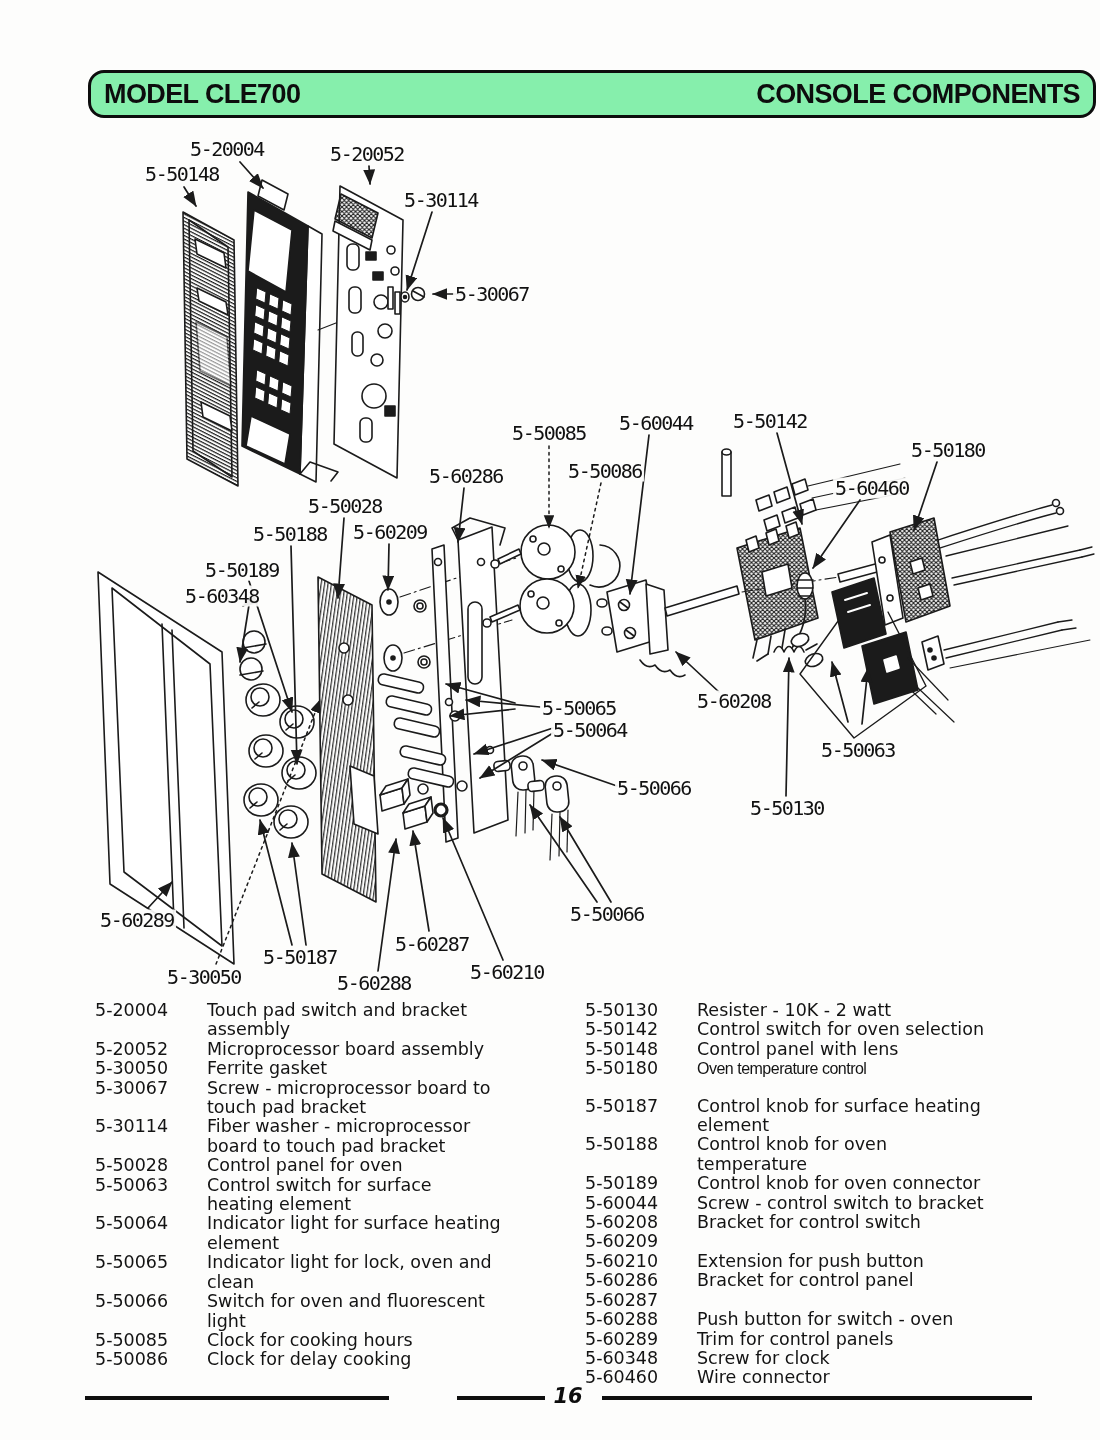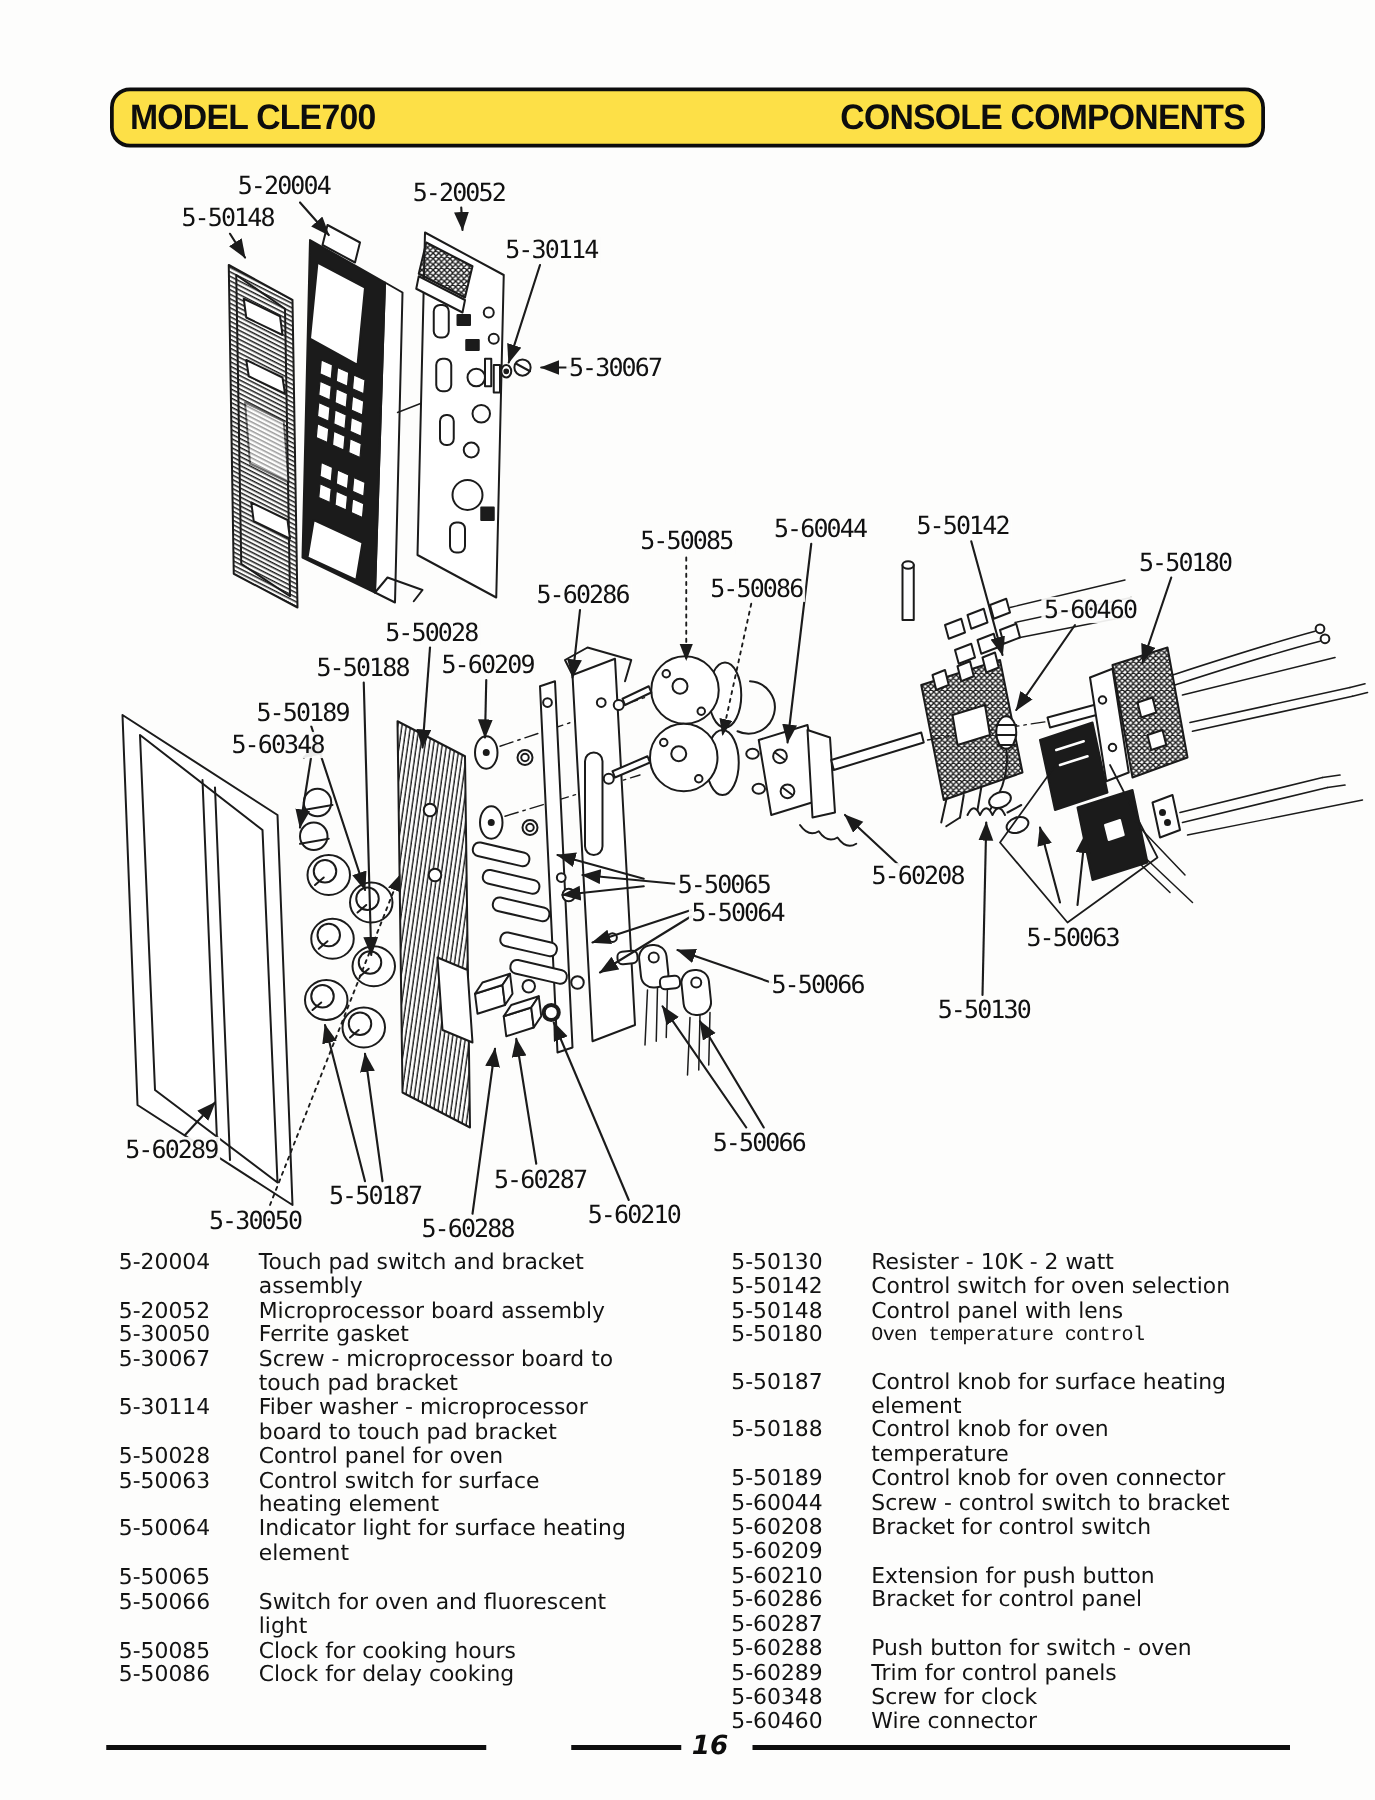--- a/index.html
+++ b/index.html
@@ -1,42 +1,42 @@
 <!DOCTYPE html>
 <html><head>
 <meta charset="utf-8">
 <style>
   html,body{margin:0;padding:0;background:#ffffff;}
   .page{position:relative;width:1100px;height:1440px;background:#fdfdfc;
         font-family:"DejaVu Sans",sans-serif;color:#161616;overflow:hidden;}
 
   
-  .titlebar{position:absolute;left:88px;top:70px;width:924px;height:48px;
+  .titlebar{position:absolute;left:88px;top:70px;width:1008px;height:48px;
     border:3.5px solid #0d0d0d;border-radius:16px;box-sizing:border-box;
     display:flex;align-items:center;justify-content:space-between;padding:0 13px;
     font-family:"Liberation Sans",sans-serif;font-weight:bold;font-size:27px;
-    letter-spacing:-0.6px;color:#0d0d0d;background:#fde047;}
+    letter-spacing:-0.6px;color:#0d0d0d;background:#86efac;}
   .titlebar span{transform:scaleY(1.05);}
 
   
   .diagram-svg{position:absolute;left:0;top:0;width:1100px;height:1440px;}
   .callout-layer{position:absolute;left:0;top:0;width:1100px;height:1440px;pointer-events:none;}
   .callout{position:absolute;transform:translate(-50%,-50%);
     font-family:"DejaVu Sans Mono",monospace;font-size:20px;letter-spacing:-1.5px;
     color:#111;background:rgba(253,253,252,.92);padding:0 2px;white-space:nowrap;line-height:21px;}
 
   
   .parts{position:absolute;left:95px;top:1001px;width:950px;font-size:17.5px;line-height:19.4px;color:#131313;}
   .col{position:absolute;top:0;}
   .col-left{left:0;width:455px;}
   .col-right{left:490px;width:460px;}
   .part-row{display:flex;align-items:flex-start;}
   .part-num{flex:0 0 112px;white-space:nowrap;}
   .part-desc{flex:1;white-space:pre-line;}
-  .part-row.mono .part-desc{font-family:Liberation Mono, monospace;font-size:16px;letter-spacing:-0.5px;}
+  .part-row.mono .part-desc{font-family:Liberation Sans, sans-serif;font-size:16px;letter-spacing:-0.5px;}
   .part-row.gap-after{margin-bottom:18px;}
 
   
   .rule{position:absolute;height:3.5px;background:#0f0f0f;}
   .rule-l{left:85px;top:1396px;width:304px;}
   .rule-dash{left:457px;top:1396px;width:88px;}
   .rule-r{left:602px;top:1396px;width:430px;}
   .pageno{position:absolute;left:547px;top:1384px;width:42px;text-align:center;
     font-weight:bold;font-size:21px;font-family:"DejaVu Sans",sans-serif;color:#0d0d0d;font-style:italic;}
 </style>
@@ -459,20 +459,22 @@
           <span class="part-desc">Control switch for surface
 heating element</span>
         </div>
         <div class="part-row">
           <span class="part-num">5-50064</span>
           <span class="part-desc">Indicator light for surface heating
 element</span>
         </div>
         <div class="part-row">
           <span class="part-num">5-50065</span>
+          <span class="part-desc">Indicator light for lock, oven and
+clean</span>
         </div>
         <div class="part-row">
           <span class="part-num">5-50066</span>
           <span class="part-desc">Switch for oven and fluorescent
 light</span>
         </div>
         <div class="part-row">
           <span class="part-num">5-50085</span>
           <span class="part-desc">Clock for cooking hours</span>
         </div>

